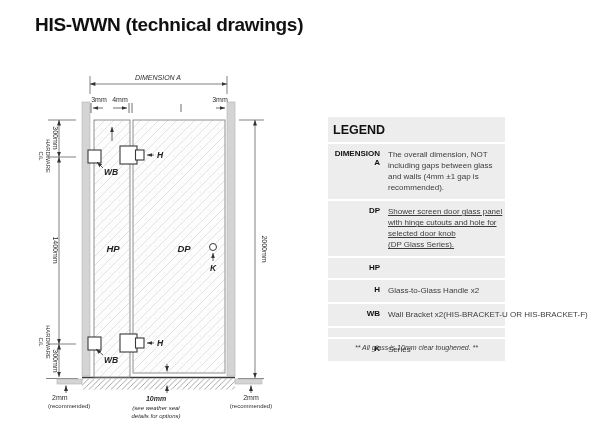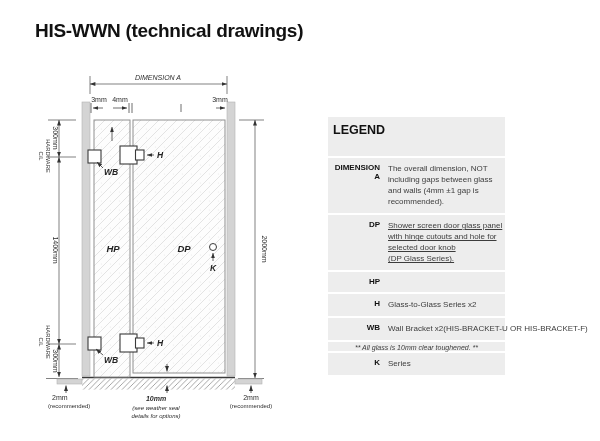--- a/index.html
+++ b/index.html
@@ -1,29 +1,29 @@
 <!DOCTYPE html>
 <html><head>
 <meta charset="utf-8">
 <style>
   html,body{margin:0;padding:0;background:#ffffff;}
   body{width:600px;height:441px;position:relative;overflow:hidden;
        font-family:"Liberation Sans",sans-serif;color:#1a1a1a;}
-  .page-title{position:absolute;left:35px;top:20px;font-size:19px;font-weight:bold;
+  .page-title{position:absolute;left:35px;top:14px;font-size:19px;font-weight:bold;
               letter-spacing:-0.3px;color:#111;}
   svg{position:absolute;left:0;top:0;}
   svg text{font-family:"Liberation Sans",sans-serif;fill:#2d2d2d;}
   .tdim{font-size:7px;}
   .titalic{font-style:italic;}
   .tsmall{font-size:6px;}
   .ttiny{font-size:5.8px;}
   .tlabel{font-size:9.5px;font-weight:bold;font-style:italic;fill:#222;}
   .thw{font-size:8.5px;font-weight:bold;font-style:italic;fill:#222;}
   .legend{position:absolute;left:328px;top:117px;width:177px;background:#ededed;}
-  .legend-header{font-size:12.5px;font-weight:bold;color:#111;padding:6px 5px 19px 5px;}
+  .legend-header{font-size:12.5px;font-weight:bold;color:#111;padding:6px 5px 5px 5px;}
   .legend-row{display:flex;border-top:2px solid #ffffff;padding:5px 0 6px 0;}
   .legend-key{flex:none;width:52px;text-align:right;font-weight:bold;font-size:8px;color:#111;}
   .legend-desc{margin-left:8px;font-size:8px;line-height:1.38;color:#3c3c3c;white-space:pre-line;}
   .legend-desc.nowrap{white-space:nowrap;overflow:visible;}
   .legend-spacer{height:9px;border-top:2px solid #ffffff;}
   .legend-footnote{position:absolute;left:328px;top:344px;width:177px;text-align:center;
                    font-size:7px;font-style:italic;color:#3c3c3c;}
 </style>
 </head>
 <body>
@@ -172,21 +172,21 @@
 selected door knob
 (DP Glass Series).</div>
   </div>
 
   <div class="legend-row">
     <div class="legend-key">HP</div>
   </div>
 
   <div class="legend-row">
     <div class="legend-key">H</div>
-    <div class="legend-desc">Glass-to-Glass Series x2</div>
+    <div class="legend-desc">Glass-to-Glass Handle x2</div>
   </div>
 
   <div class="legend-row">
     <div class="legend-key">WB</div>
     <div class="legend-desc nowrap">Wall Bracket x2(HIS-BRACKET-U OR HIS-BRACKET-F)</div>
   </div>
 
   <div class="legend-spacer"></div>
 
   <div class="legend-row">

